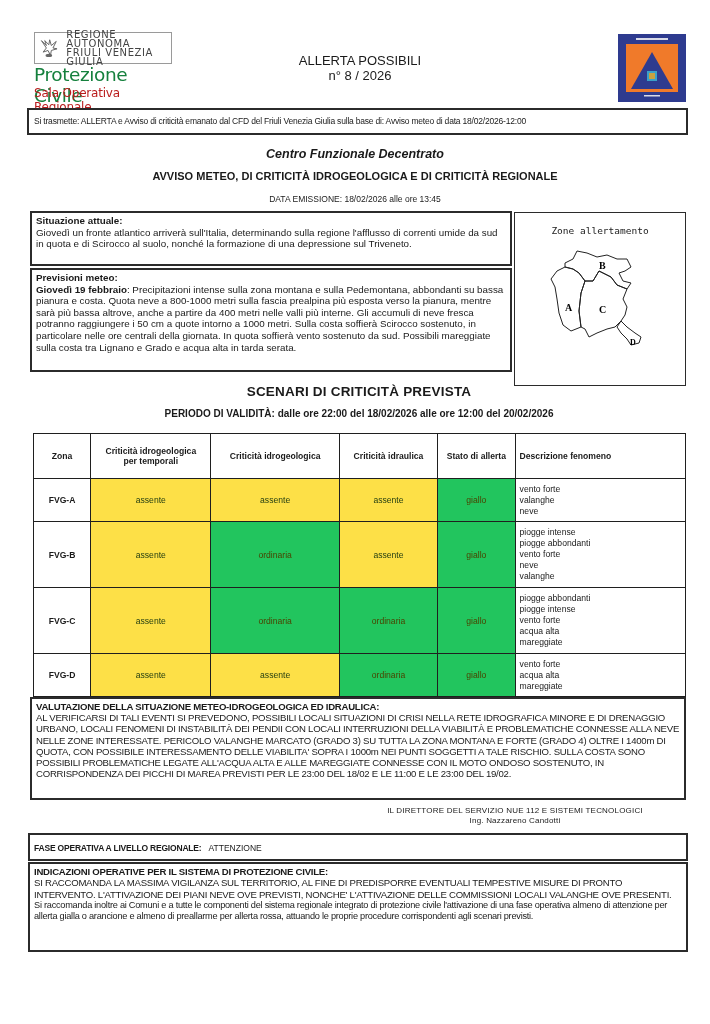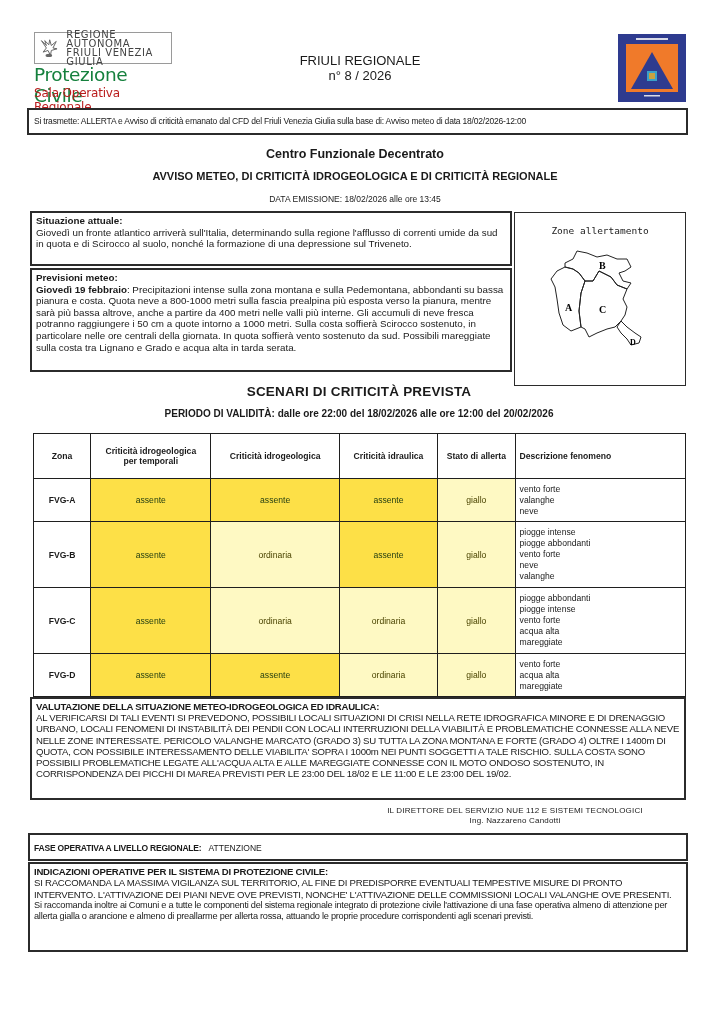--- a/index.html
+++ b/index.html
@@ -15,21 +15,21 @@
   .logo-sala { position: absolute; left: 0; top: 54px; font-size: 12px; color: #b91c1c; font-family: "DejaVu Sans", sans-serif; letter-spacing: -0.2px; }
 
   .title-main { left: 240px; top: 53px; width: 240px; text-align: center; font-size: 13px; line-height: 15px; }
   .logo-right { left: 618px; top: 34px; width: 68px; height: 68px; background: #2e3b8f; }
 
   
   .box { border: 2px solid #2b2b2b; box-sizing: border-box; background: #fff; }
 
   .trasmette { left: 27px; top: 108px; width: 661px; height: 27px; font-size: 8.5px; padding: 6px 0 0 5px; letter-spacing: -0.2px; }
 
-  .cfd { left: 0; top: 147px; width: 710px; text-align: center; font-size: 12.5px; font-weight: bold; }
+  .cfd { left: 0; top: 147px; width: 710px; text-align: center; font-size: 12.5px; font-weight: bold; font-style: italic; }
   .avviso { left: 0; top: 170px; width: 710px; text-align: center; font-size: 11px; font-weight: bold; }
   .emissione { left: 0; top: 194px; width: 710px; text-align: center; font-size: 8.5px; }
 
   .situazione { left: 30px; top: 211px; width: 482px; height: 55px; font-size: 9.8px; line-height: 11.6px; padding: 2px 4px; }
   .previsioni { left: 30px; top: 268px; width: 482px; height: 104px; font-size: 9.8px; line-height: 11.6px; padding: 2px 4px; }
   .sec-title { font-weight: bold; }
 
   .zone-map { left: 514px; top: 212px; width: 172px; height: 174px; border: 1.5px solid #2b2b2b; box-sizing: border-box; }
   .zone-title { position: absolute; left: 0; top: 12px; width: 100%; text-align: center; font-size: 9.5px; font-family: "DejaVu Sans Mono", monospace; }
   .zone-svg { position: absolute; left: 20px; top: 28px; }
@@ -37,21 +37,21 @@
   .scenari { left: 0; top: 384px; width: 718px; text-align: center; font-size: 13.5px; font-weight: bold; letter-spacing: 0.2px; }
   .periodo { left: 0; top: 408px; width: 718px; text-align: center; font-size: 10px; font-weight: bold; }
 
   
   table.crit { position: absolute; left: 33px; top: 433px; width: 653px; border-collapse: collapse; font-size: 8.6px; }
   table.crit td, table.crit th { border: 1.5px solid #1f1f1f; text-align: center; vertical-align: middle; padding: 0; }
   table.crit th { height: 44px; font-size: 8.6px; font-weight: bold; background: #fff; }
   table.crit td.zona { font-weight: bold; width: 60px; }
   table.crit td.desc { text-align: left; padding-left: 4px; font-size: 8.6px; line-height: 11px; width: 178px; }
   .green { background: #fde047; color: #1e3a10; }
-  .yellow { background: #fef9c3; color: #4a4400; }
+  .yellow { background: #22c55e; color: #4a4400; }
   th.desc-h { text-align: left !important; padding-left: 4px !important; margin-left: 48px; }
 
   .valutazione { left: 30px; top: 697px; width: 656px; height: 103px; font-size: 9.6px; line-height: 11.2px; padding: 2px 4px; letter-spacing: -0.25px; }
 
   .direttore { left: 330px; top: 806px; width: 370px; text-align: center; font-size: 8px; line-height: 10px; letter-spacing: 0.2px; }
 
   .fase { left: 28px; top: 833px; width: 660px; height: 28px; font-size: 8.5px; padding: 8px 4px 0 4px; }
   .fase-label { font-weight: bold; letter-spacing: -0.2px; }
 
   .indicazioni { left: 28px; top: 862px; width: 660px; height: 90px; font-size: 9.6px; line-height: 11.3px; padding: 2px 4px; letter-spacing: -0.25px; }
@@ -69,21 +69,21 @@
     <div class="logo-region">
       <div>REGIONE AUTONOMA</div>
       <div>FRIULI VENEZIA GIULIA</div>
     </div>
   </div>
   <div class="logo-pc">Protezione Civile</div>
   <div class="logo-sala">Sala Operativa Regionale</div>
 </div>
 
 <div class="abs title-main">
-  <div>FRIULI REGIONALE</div>
+  <div>ALLERTA POSSIBILI</div>
   <div>n° 8 / 2026</div>
 </div>
 
 <div class="abs logo-right">
   <svg width="68" height="68" viewBox="0 0 68 68">
     <rect x="0" y="0" width="68" height="68" fill="#2e3b8f"></rect>
     <rect x="8" y="10" width="52" height="48" fill="#f07a2a"></rect>
     <polygon points="34,18 55,55 13,55" fill="#2e3b8f"></polygon>
     <rect x="29" y="37" width="10" height="10" fill="#3aa0c8"></rect>
     <rect x="31" y="39" width="6" height="6" fill="#c8a040"></rect>

